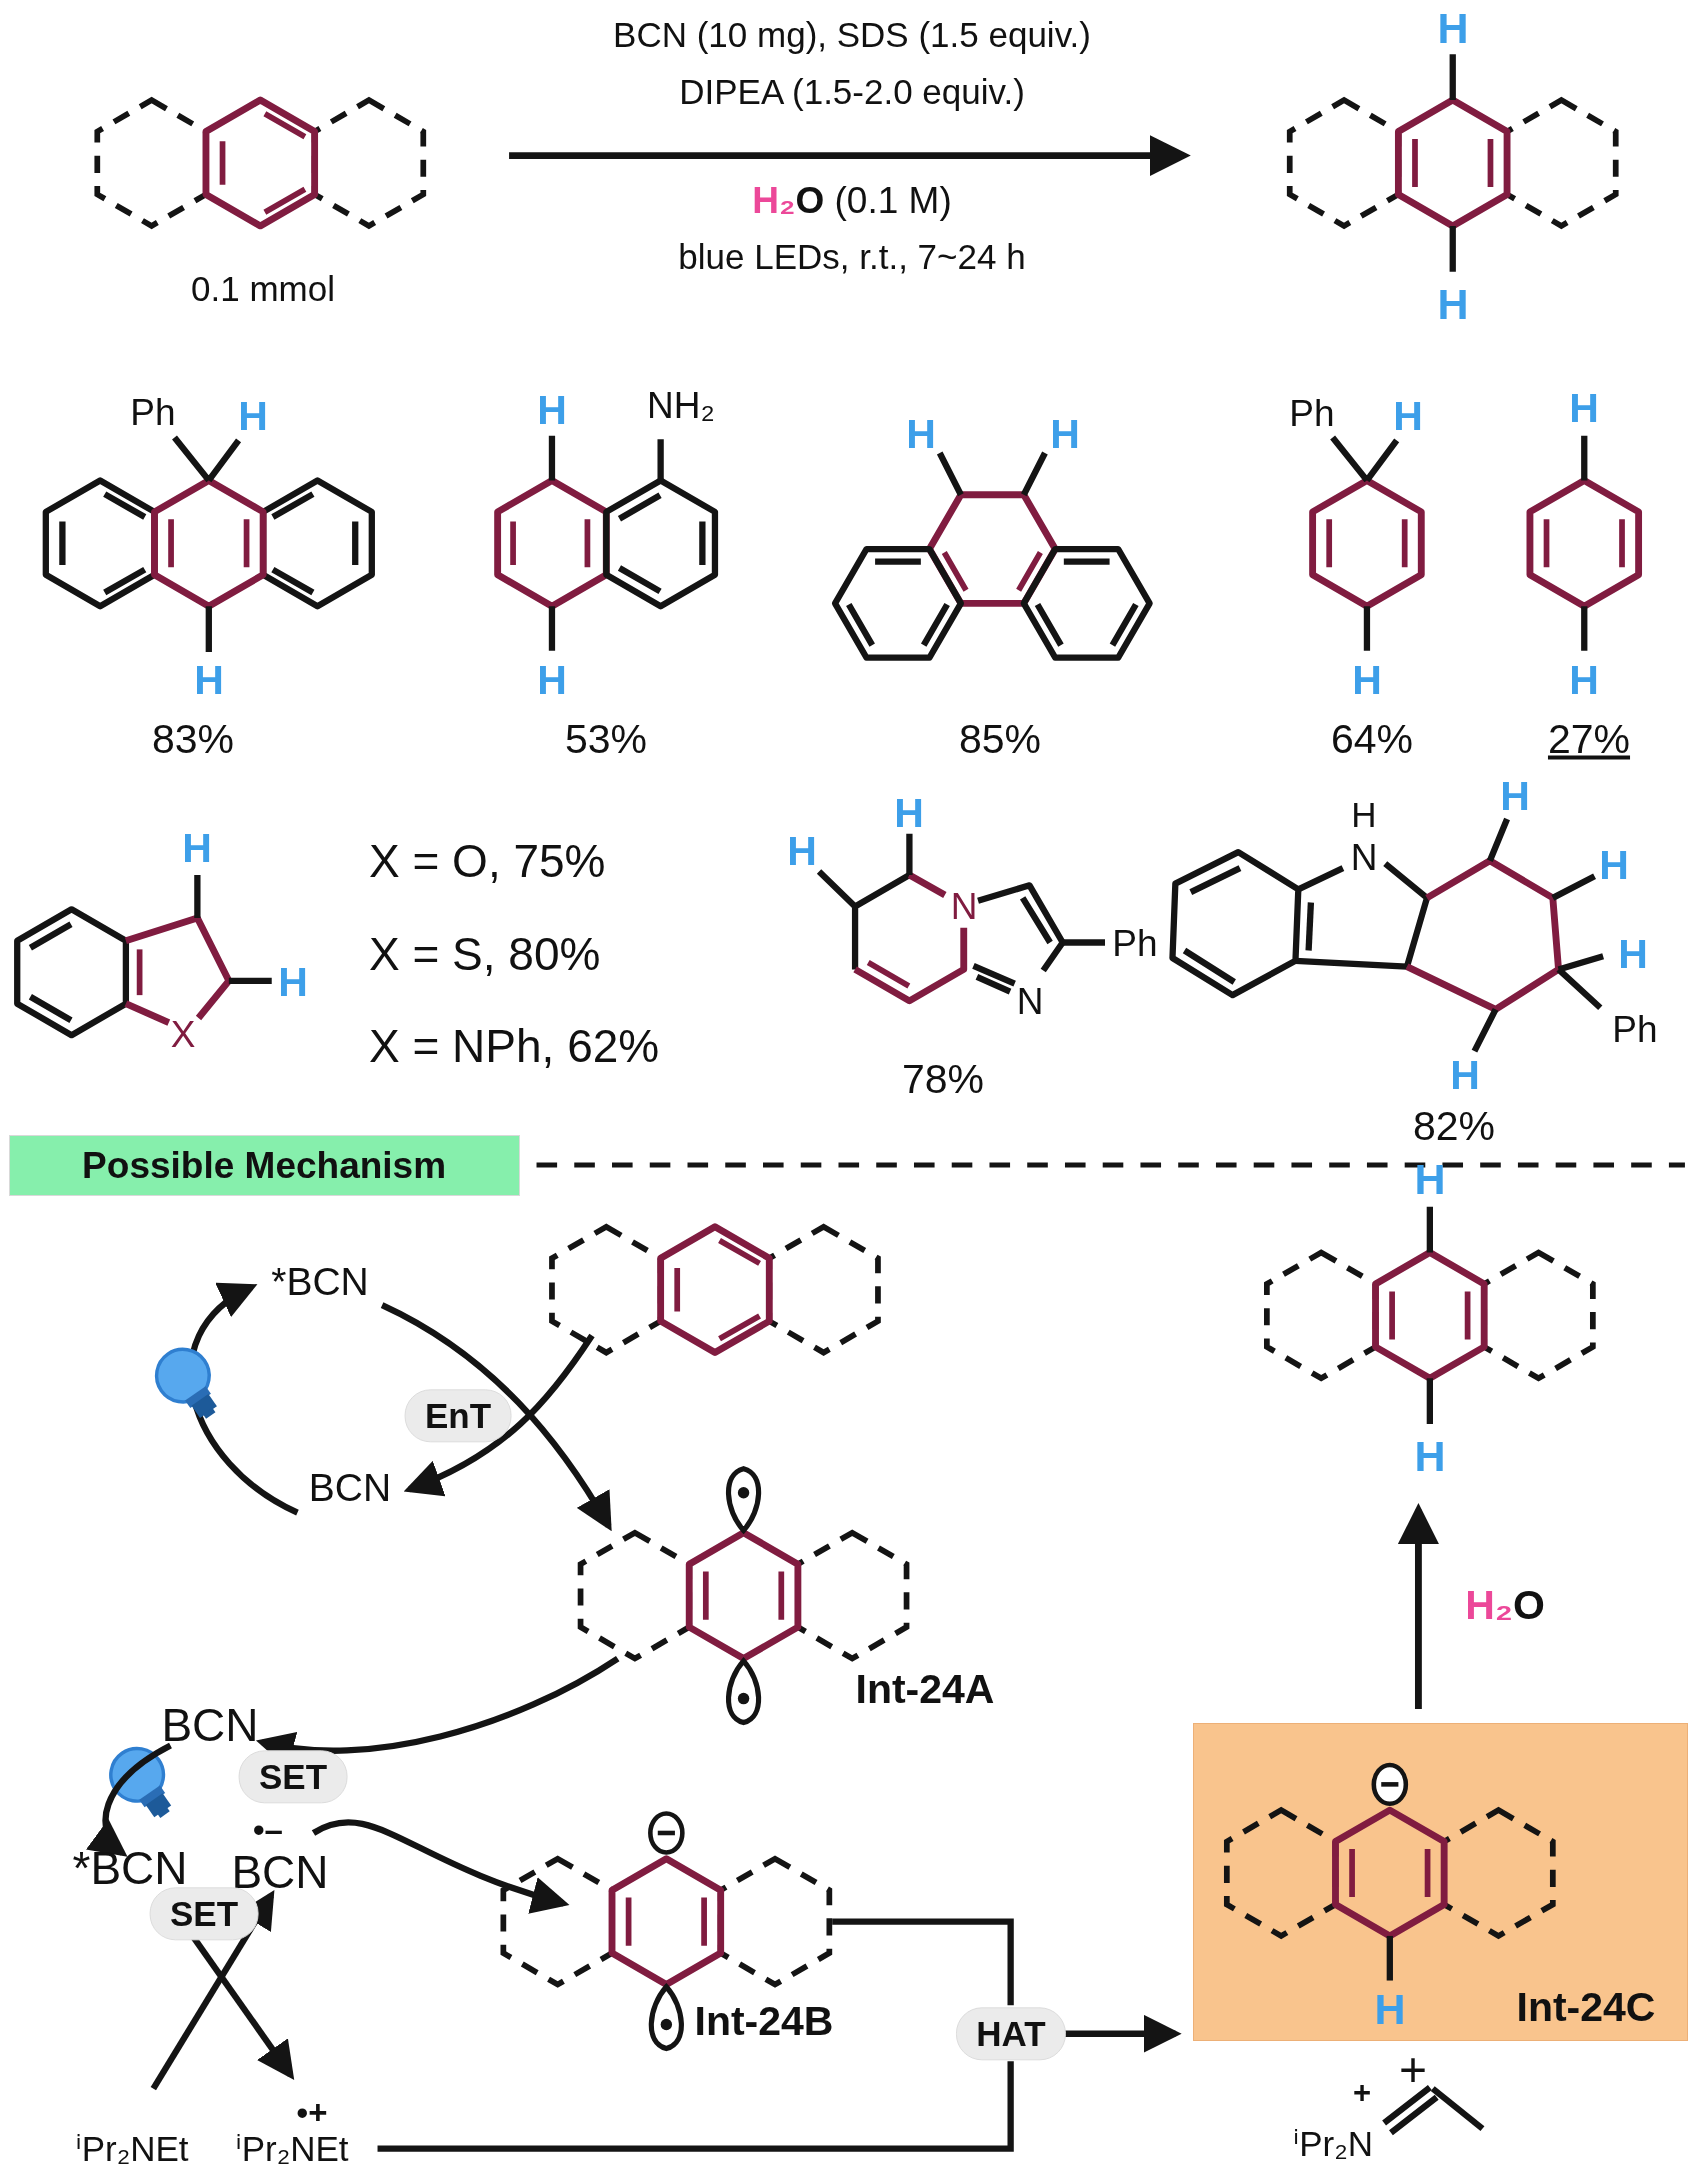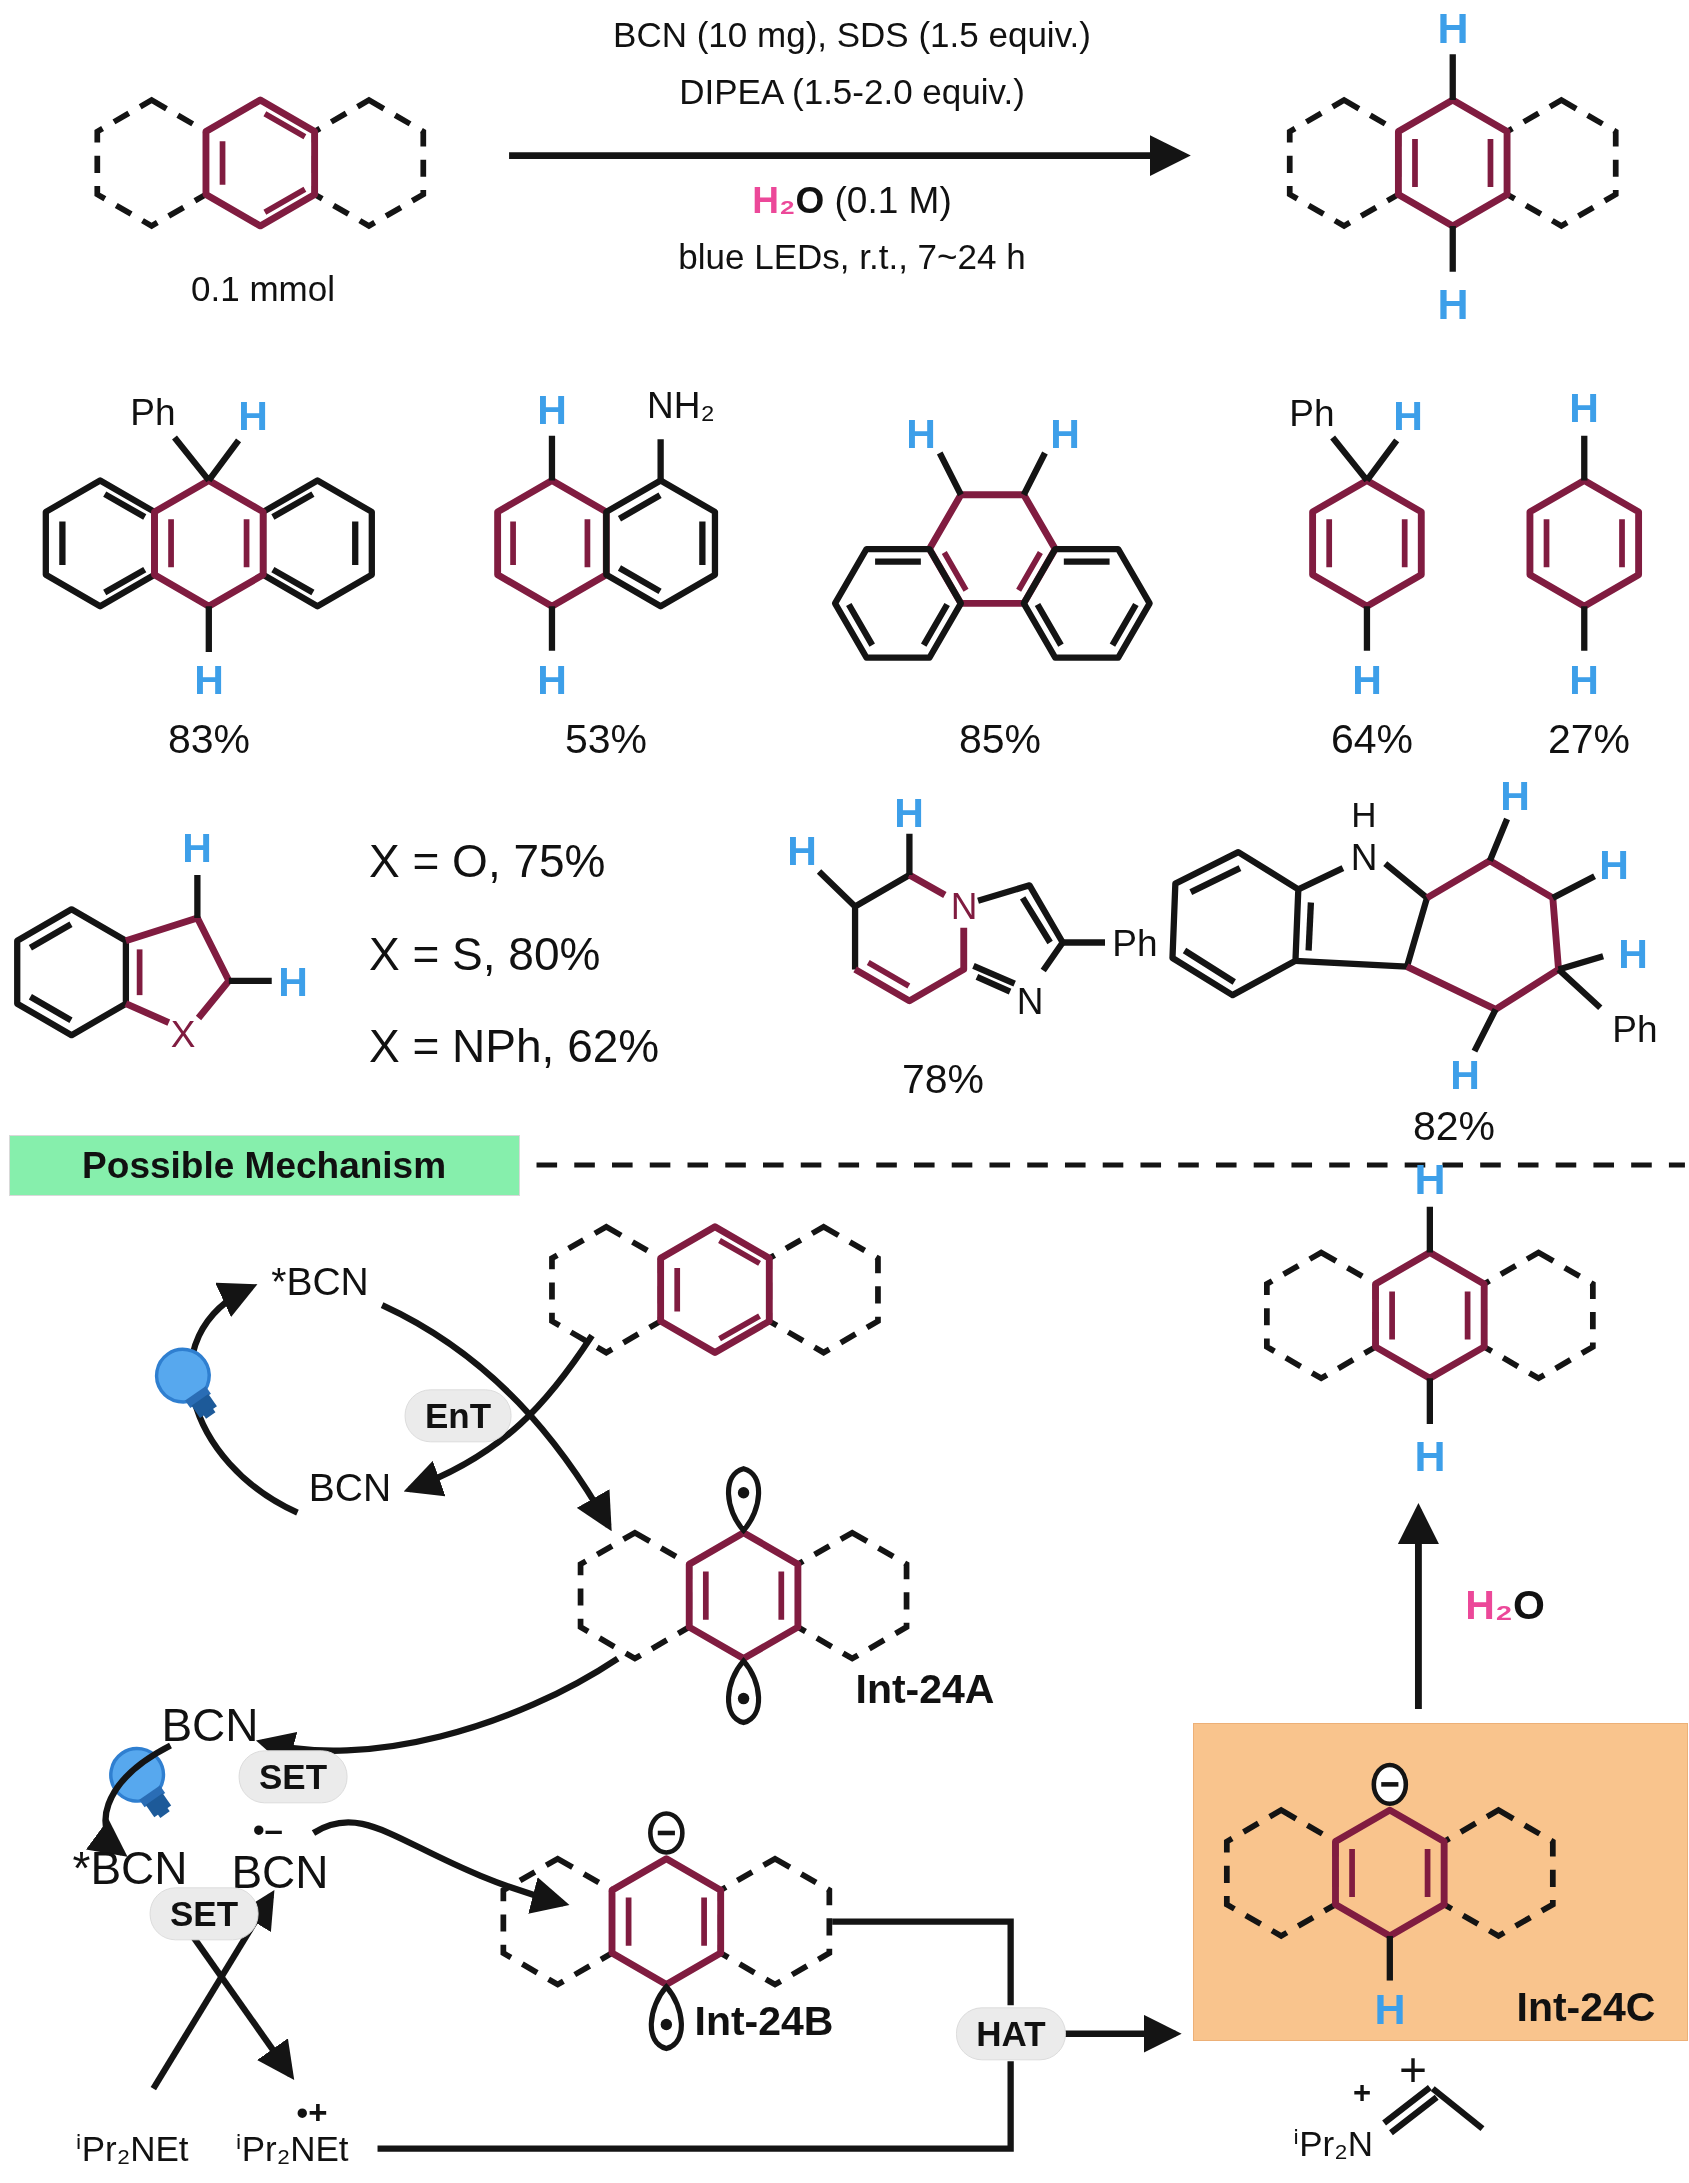--- a/index.html
+++ b/index.html
@@ -222,39 +222,39 @@
   </div>
   <div class="lbl ctr fs62" style="left:852px;top:257px;">blue LEDs, r.t., 7~24 h</div>
   <div class="lbl ctr fs62" style="left:263px;top:289px;">0.1 mmol</div>
 
   <div class="lbl ctr fs76 h-atom" style="left:1453px;top:27.5px;">H</div>
   <div class="lbl ctr fs76 h-atom" style="left:1453px;top:304px;">H</div>
 
   <div class="lbl ctr fs64" style="left:153px;top:413px;">Ph</div>
   <div class="lbl ctr fs72 h-atom" style="left:253px;top:416px;">H</div>
   <div class="lbl ctr fs72 h-atom" style="left:209px;top:680px;">H</div>
-  <div class="lbl ctr yield" style="left:209px;top:739px;">83%</div>
+  <div class="lbl ctr yield" style="left:193px;top:739px;">83%</div>
 
   <div class="lbl ctr fs72 h-atom" style="left:552px;top:410px;">H</div>
   <div class="lbl ctr fs64" style="left:681px;top:406px;">NH₂</div>
   <div class="lbl ctr fs72 h-atom" style="left:552px;top:680px;">H</div>
   <div class="lbl ctr yield" style="left:606px;top:739px;">53%</div>
 
   <div class="lbl ctr fs72 h-atom" style="left:921px;top:434px;">H</div>
   <div class="lbl ctr fs72 h-atom" style="left:1065px;top:434px;">H</div>
   <div class="lbl ctr yield" style="left:1000px;top:739px;">85%</div>
 
   <div class="lbl ctr fs64" style="left:1312px;top:414px;">Ph</div>
   <div class="lbl ctr fs72 h-atom" style="left:1408px;top:416px;">H</div>
   <div class="lbl ctr fs72 h-atom" style="left:1367px;top:680px;">H</div>
   <div class="lbl ctr yield" style="left:1372px;top:739px;">64%</div>
 
   <div class="lbl ctr fs72 h-atom" style="left:1584px;top:408px;">H</div>
   <div class="lbl ctr fs72 h-atom" style="left:1584px;top:680px;">H</div>
-  <div class="lbl ctr yield" style="left:1589px;top:739px;">27%</div>
+  <div class="lbl ctr yield" style="left:1589px;top:739px;text-decoration:underline;">27%</div>
 
   <div class="lbl ctr fs72 h-atom" style="left:197px;top:848px;">H</div>
   <div class="lbl ctr fs72 h-atom" style="left:293px;top:982px;">H</div>
   <div class="lbl ctr fs64 maroon" style="left:183px;top:1035px;">X</div>
   <div class="lbl fs66" style="left:369px;top:834px;">X = O, 75%</div>
   <div class="lbl fs66" style="left:369px;top:927px;">X = S, 80%</div>
   <div class="lbl fs66" style="left:369px;top:1019px;">X = NPh, 62%</div>
 
   <div class="lbl ctr fs72 h-atom" style="left:909px;top:813px;">H</div>
   <div class="lbl ctr fs72 h-atom" style="left:802px;top:851px;">H</div>

